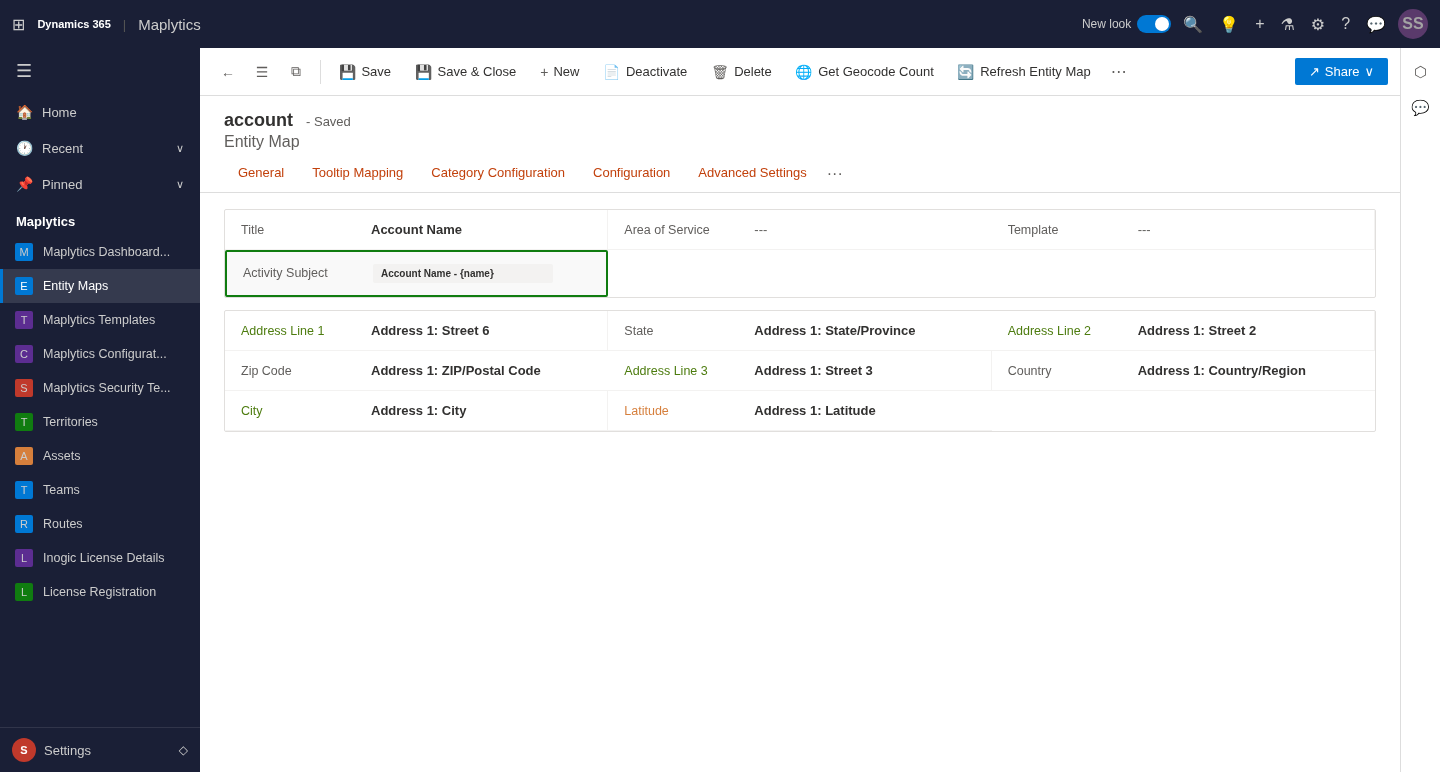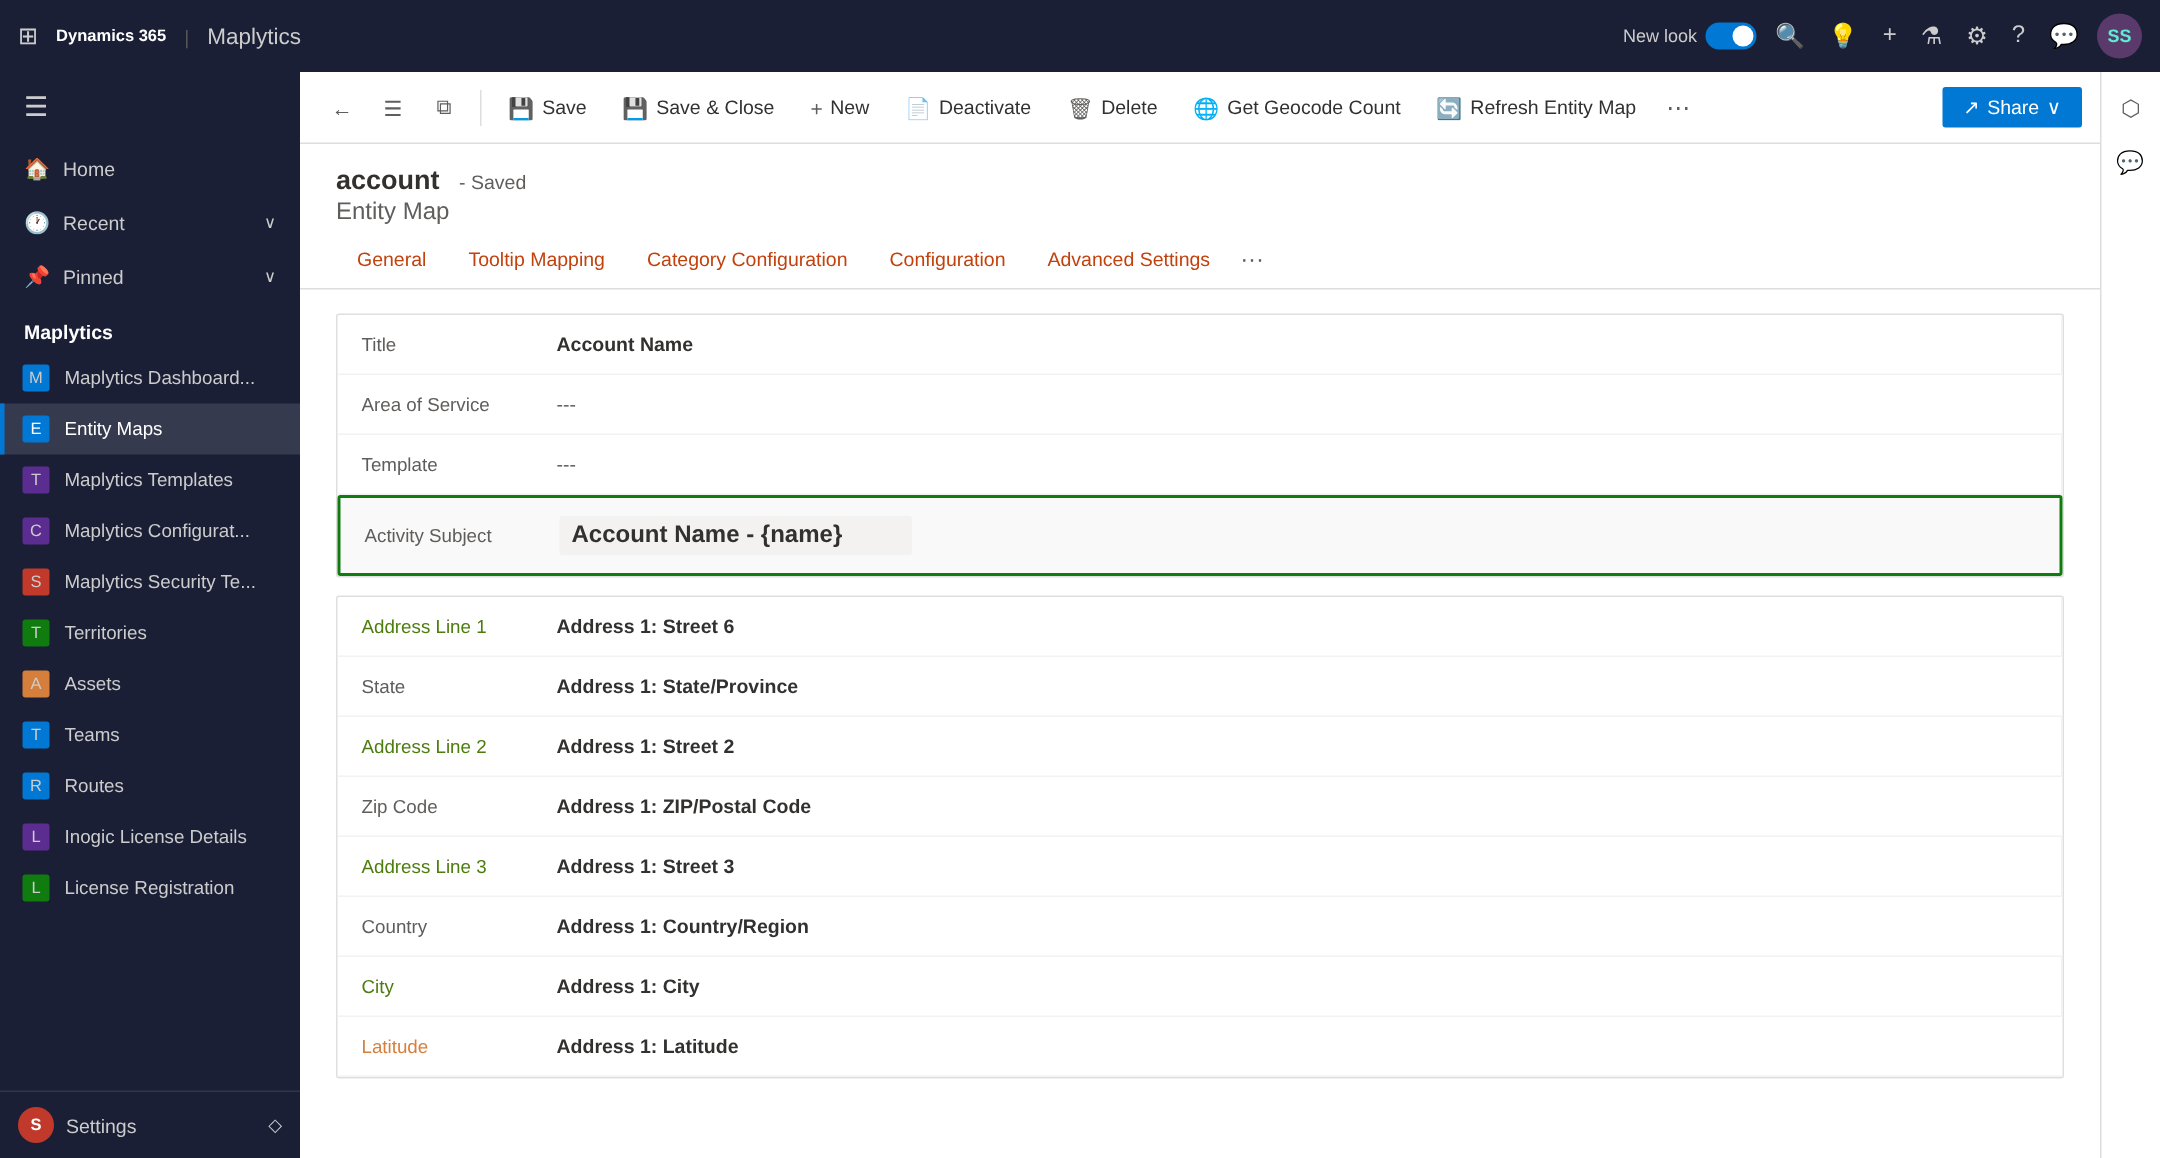--- a/index.html
+++ b/index.html
@@ -19,21 +19,21 @@
     .top-nav .grid-icon { color: #ccc; font-size: 16px; cursor: pointer; margin-right: 4px; }
     .top-nav .brand { display: flex; align-items: center; gap: 8px; }
     .top-nav .brand-title { font-size: 11px; font-weight: 600; color: #ffffff; }
     .top-nav .divider { color: #555; margin: 0 4px; }
     .top-nav .app-name { font-size: 15px; color: #ccc; }
     .top-nav .spacer { flex: 1; }
     .top-nav .new-look { display: flex; align-items: center; gap: 6px; font-size: 12px; color: #ccc; }
     .toggle { width: 34px; height: 18px; background: #0078d4; border-radius: 9px; position: relative; cursor: pointer; }
     .toggle::after { content: ''; position: absolute; right: 2px; top: 2px; width: 14px; height: 14px; background: #fff; border-radius: 50%; }
     .top-nav .nav-icon { color: #ccc; font-size: 16px; cursor: pointer; padding: 4px; }
-    .top-nav .avatar { width: 30px; height: 30px; background: #5a3a6b; border-radius: 50%; display: flex; align-items: center; justify-content: center; color: #5eead4; font-size: 12px; font-weight: 600; cursor: pointer; }
+    .top-nav .avatar { width: 30px; height: 30px; background: #5a3a6b; border-radius: 50%; display: flex; align-items: center; justify-content: center; color: #a3a3a3; font-size: 16px; font-weight: 600; cursor: pointer; }
 
     
     .main-layout { display: flex; flex: 1; overflow: hidden; }
 
     
     .sidebar { width: 200px; background: #1a1f36; color: #fff; display: flex; flex-direction: column; flex-shrink: 0; overflow-y: auto; }
     .sidebar-hamburger { padding: 12px 16px; color: #ccc; font-size: 18px; cursor: pointer; }
     .sidebar-nav-item { display: flex; align-items: center; gap: 10px; padding: 10px 16px; color: #ccc; cursor: pointer; font-size: 13px; }
     .sidebar-nav-item .icon { font-size: 14px; width: 16px; text-align: center; }
     .sidebar-nav-item .chevron { margin-left: auto; font-size: 11px; }
@@ -71,29 +71,29 @@
     .tabs { display: flex; align-items: center; border-bottom: 1px solid #ddd; padding: 0 24px; flex-shrink: 0; margin-top: 4px; background: #fff; }
     .tab { padding: 10px 14px; cursor: pointer; font-size: 13px; color: #c2410c; border-bottom: 2px solid transparent; white-space: nowrap; }
     .tab.active { color: #0078d4; border-bottom-color: #0078d4; font-weight: 600; }
     .tab-more { padding: 8px 6px; color: #605e5c; cursor: pointer; font-size: 16px; }
 
     
     .form-body { flex: 1; overflow-y: auto; padding: 16px 24px; }
 
     
     .form-section { background: #fff; border: 1px solid #e1dfdd; border-radius: 2px; margin-bottom: 12px; }
-    .form-grid { display: grid; grid-template-columns: 1fr; }
+    .form-grid { display: grid; grid-template-columns: 1fr 1fr 1fr; }
     .form-cell { padding: 12px 16px; border-bottom: 1px solid #f3f2f1; display: flex; align-items: baseline; gap: 10px; }
     .form-cell:nth-child(odd) { border-right: 1px solid #f3f2f1; }
     .form-label { min-width: 120px; color: #605e5c; font-size: 12.5px; flex-shrink: 0; }
     .form-label.link-color { color: #4d7c0f; cursor: pointer; }
     .form-value { font-weight: 600; color: #323130; font-size: 13px; }
     .form-value.muted { color: #605e5c; font-weight: 400; }
     .form-cell.highlighted { border: 2px solid #107c10; border-radius: 2px; background: #f9f9f9; }
-    .form-value-input { background: #f3f2f1; border: none; padding: 4px 8px; font-size: 16px; font-weight: 600; color: #323130; border-radius: 2px; min-width: 180px; }
+    .form-value-input { background: #f3f2f1; border: none; padding: 4px 8px; font-size: 10px; font-weight: 600; color: #323130; border-radius: 2px; min-width: 180px; }
   </style>
 </head>
 <body>
 
 <div class="top-nav">
   <span class="grid-icon">⊞</span>
   <div class="brand">
     <span class="brand-title">Dynamics 365</span>
     <span class="divider">|</span>
     <span class="app-name">Maplytics</span>

